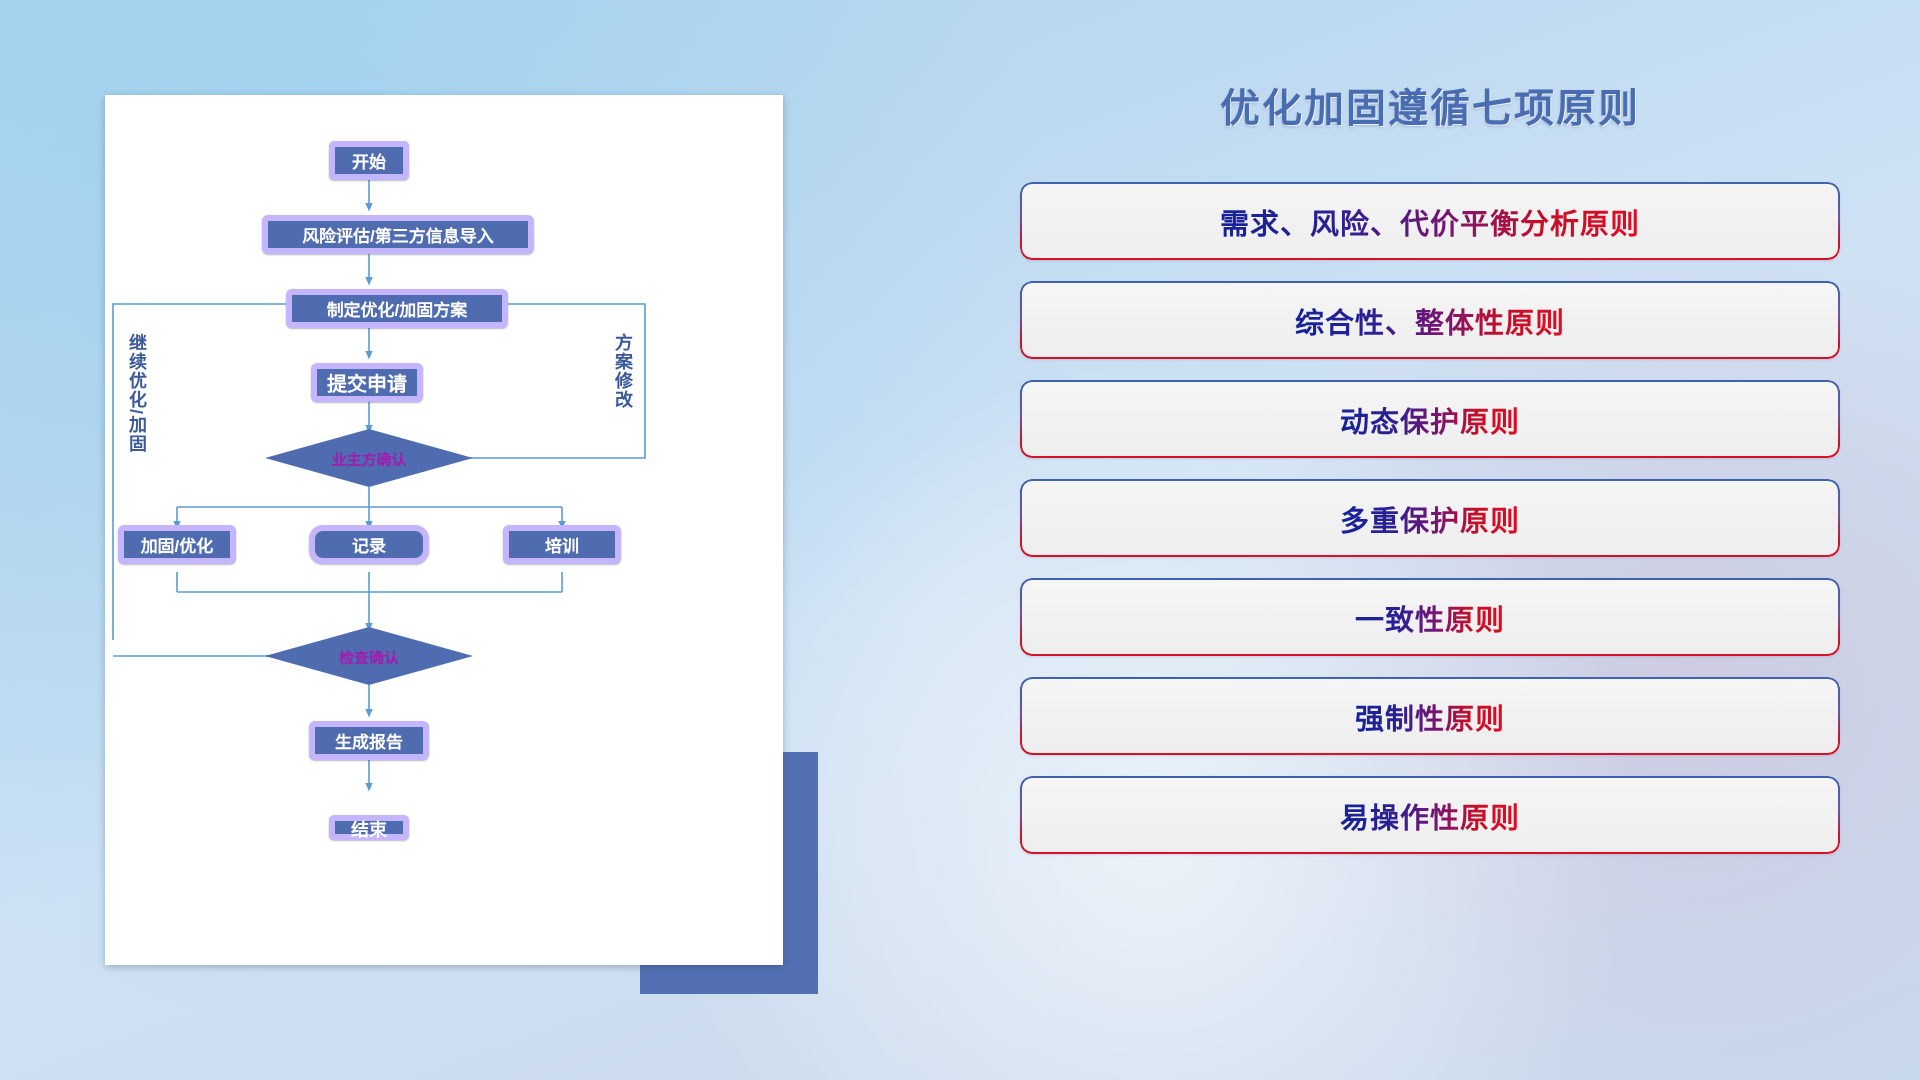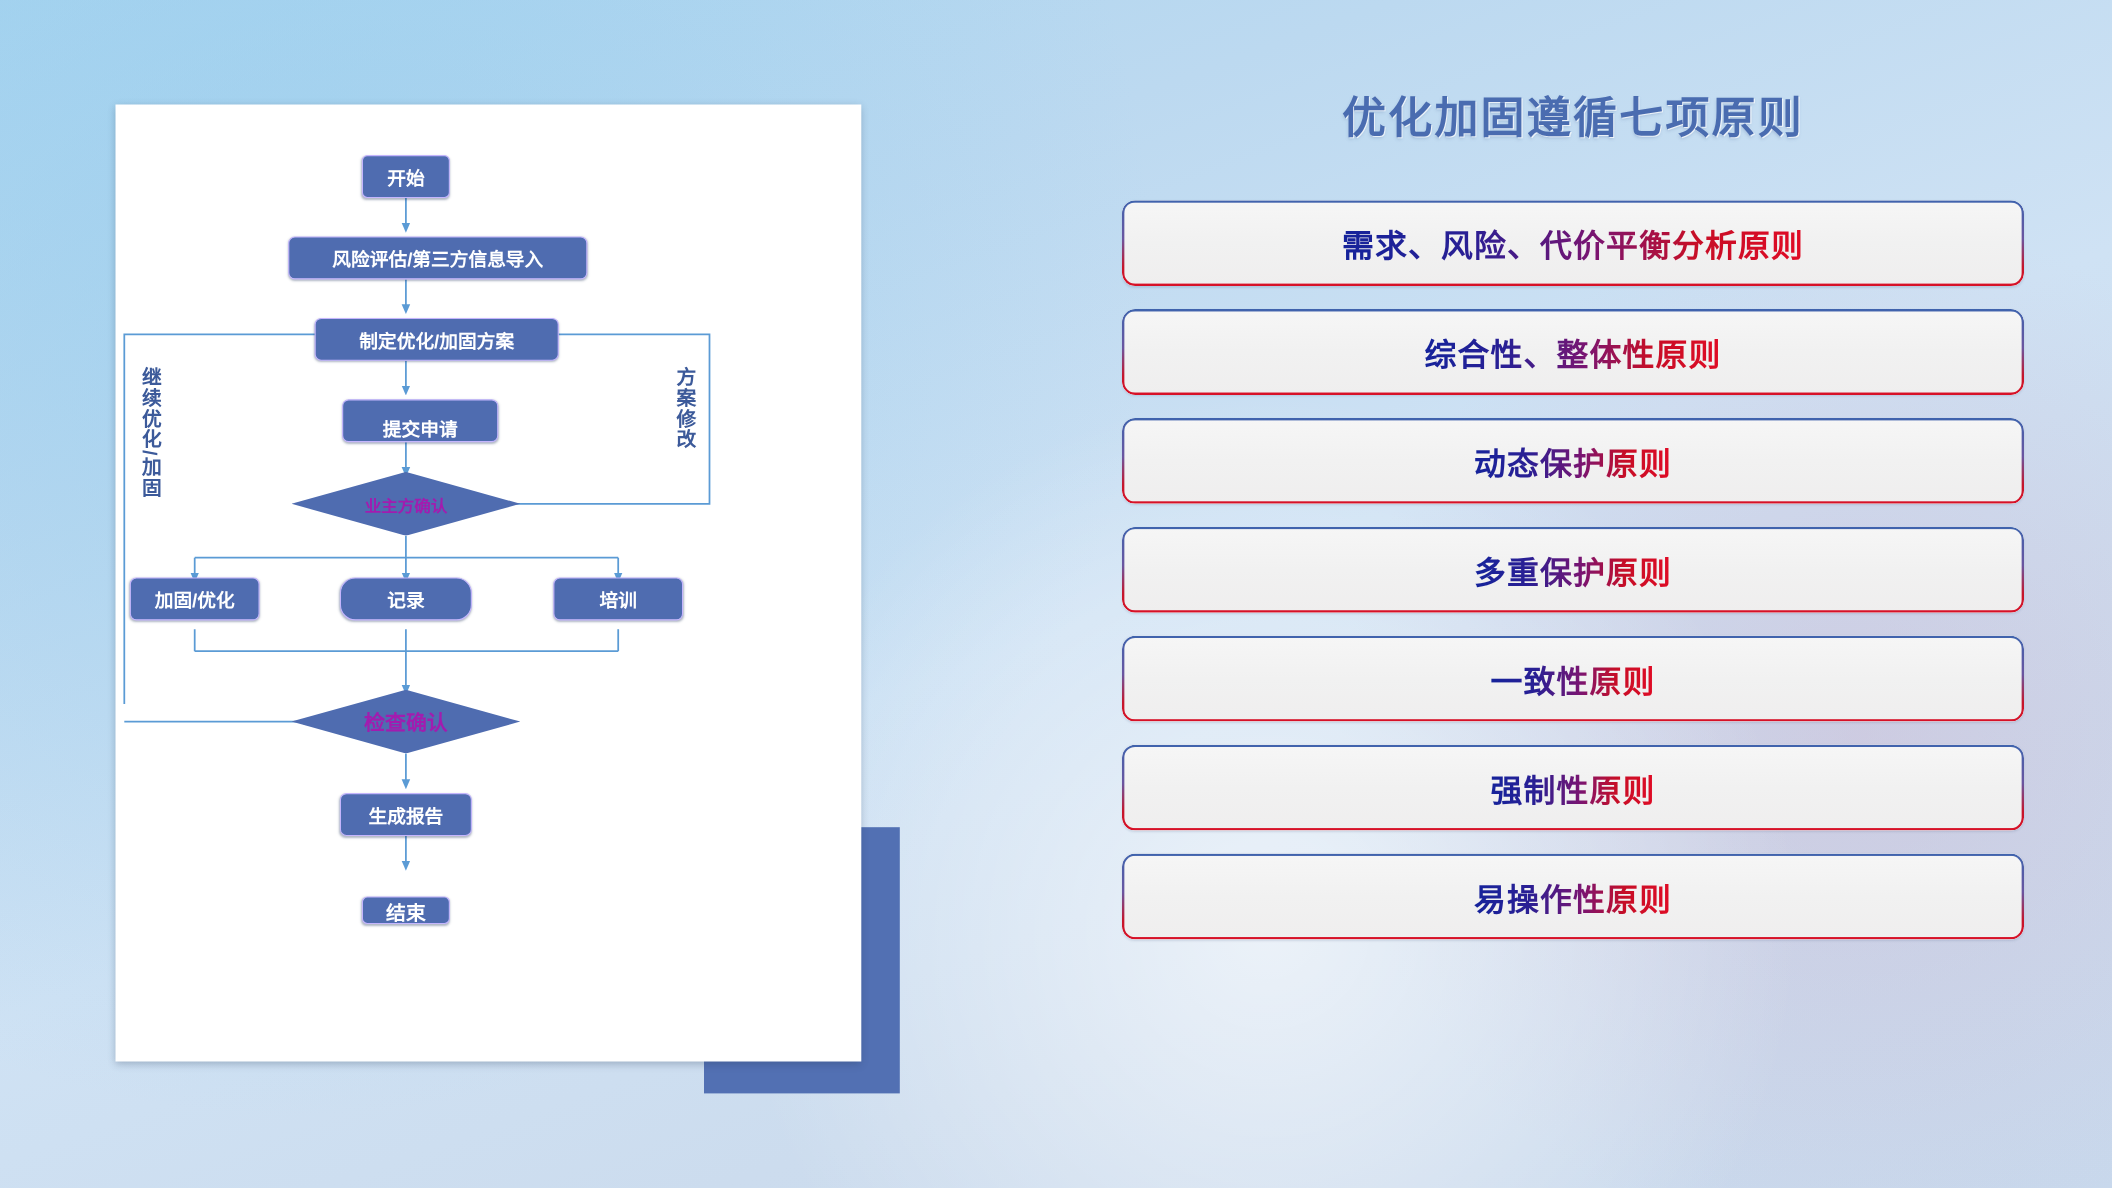--- a/index.html
+++ b/index.html
@@ -47,21 +47,21 @@
   #flow-svg { position: absolute; left: 0; top: 0; }
 
   .node {
     position: absolute;
     box-sizing: border-box;
     display: flex;
     align-items: center;
     justify-content: center;
     color: #ffffff;
     background: #4f6cb0;
-    border: 1px solid #c4b5fd;
+    border: 6px solid #c4b5fd;
     border-radius: 6px;
     font-weight: bold;
     white-space: nowrap;
     box-shadow: 0 1px 2px rgba(30,50,90,0.35);
     z-index: 4;
   }
   .node.start-end { border-radius: 5px; }
 
   .diamond-wrap {
     position: absolute;
@@ -209,21 +209,21 @@
     </div>
 
     <div class="node" style="left:181px; top:194px; width:222px; height:39px; font-size:17px;">
       <span>制定优化/加固方案</span>
     </div>
 
     <div class="node" style="left:157px; top:120px; width:272px; height:39px; font-size:17px;">
       <span>风险评估/第三方信息导入</span>
     </div>
 
-    <div class="node" style="left:206px; top:268px; width:142px; height:39px; font-size:17px;align-items:flex-end;">
+    <div class="node" style="left:206px; top:268px; width:112px; height:39px; font-size:20px;">
       <span>提交申请</span>
     </div>
 
     <div class="diamond-wrap" style="left:160px; top:334px; width:208px; height:58px;">
       <div class="diamond-shape"></div>
       <span class="diamond-label" style="font-size:15px;">业主方确认</span>
     </div>
 
     <div class="node" style="left:13px; top:430px; width:118px; height:39px; font-size:17px;">
       <span>加固/优化</span>
@@ -232,21 +232,21 @@
     <div class="node" style="left:204px; top:430px; width:120px; height:39px; font-size:17px;border-radius:14px;">
       <span>记录</span>
     </div>
 
     <div class="node" style="left:398px; top:430px; width:118px; height:39px; font-size:17px;">
       <span>培训</span>
     </div>
 
     <div class="diamond-wrap" style="left:160px; top:532px; width:208px; height:58px;">
       <div class="diamond-shape"></div>
-      <span class="diamond-label" style="font-size:19px;">检查确认</span>
+      <span class="diamond-label" style="font-size:15px;">检查确认</span>
     </div>
 
     <div class="node" style="left:204px; top:626px; width:120px; height:39px; font-size:17px;">
       <span>生成报告</span>
     </div>
 
     <div class="node start-end" style="left:224px; top:720px; width:80px; height:25px; font-size:18px;">
       <span>结束</span>
     </div>
 

